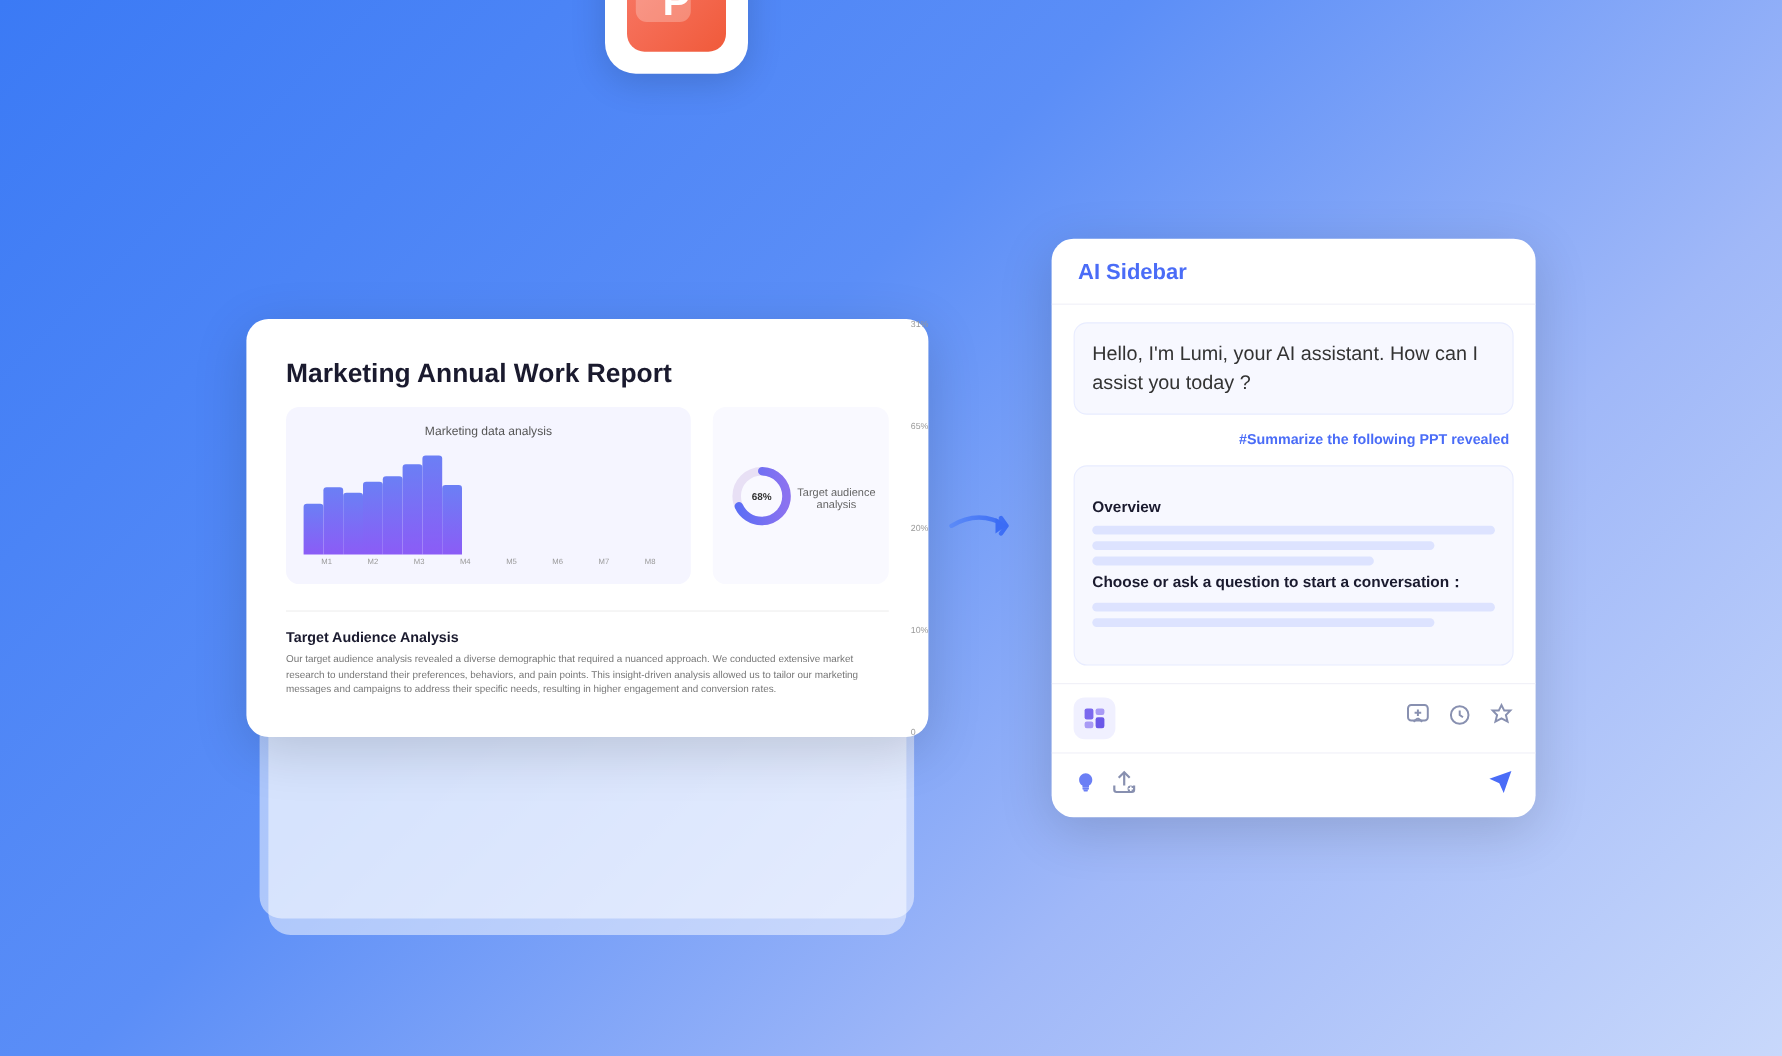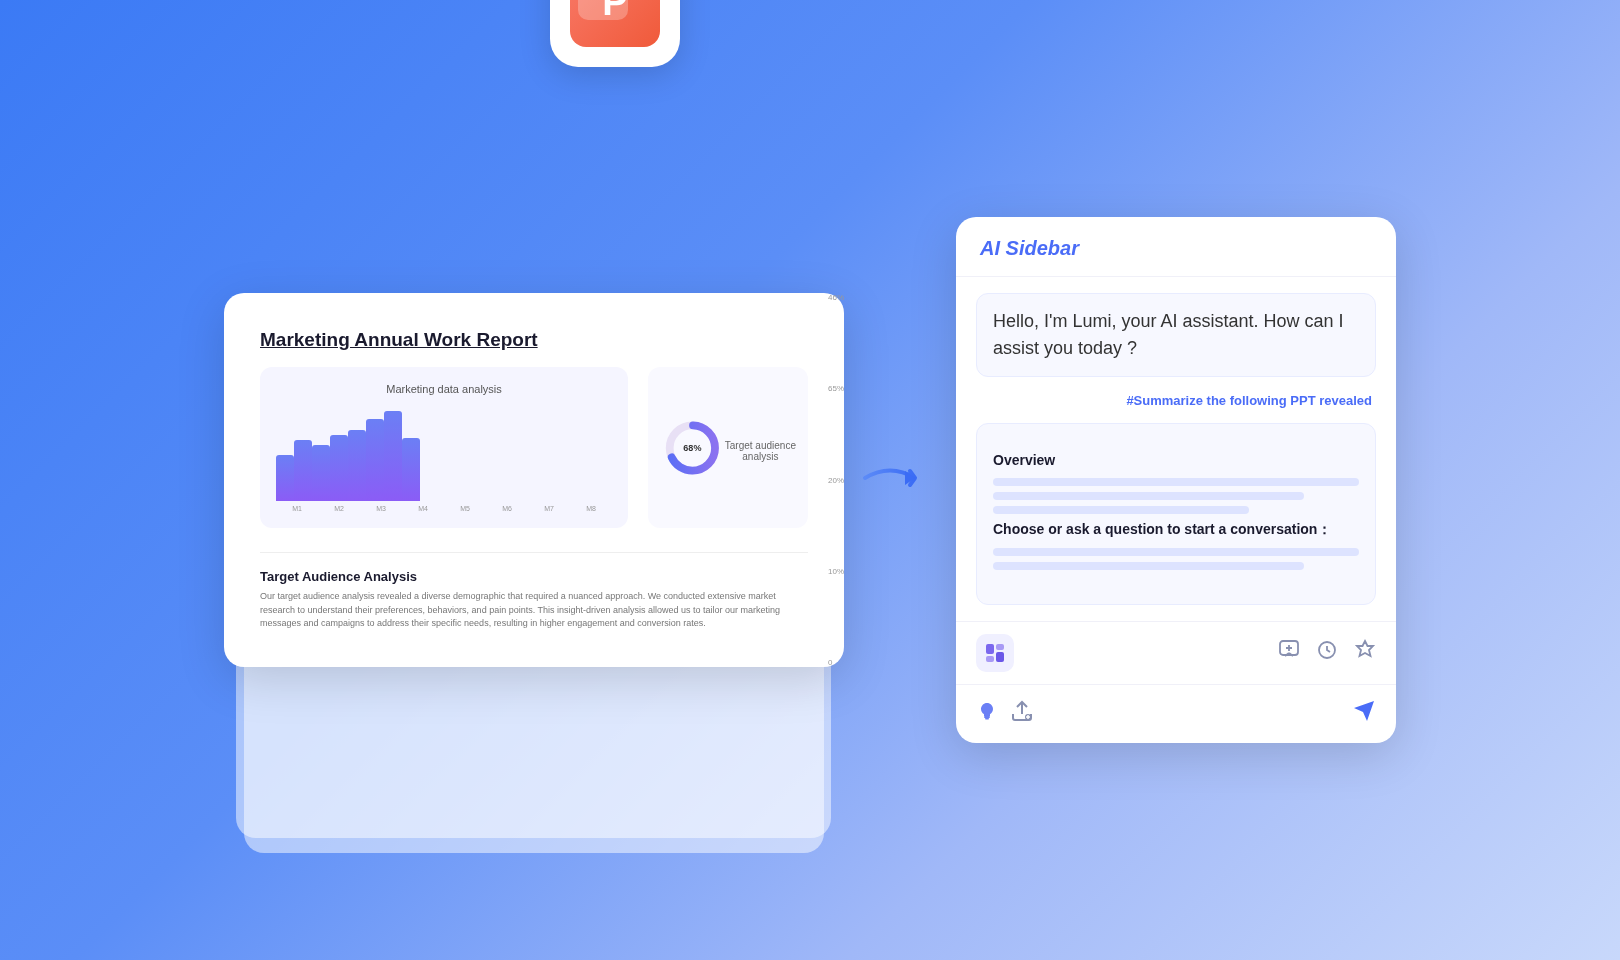--- a/index.html
+++ b/index.html
@@ -79,25 +79,24 @@
       width: 620px;
       background: white;
       border-radius: 20px;
       padding: 36px;
       box-shadow: 0 12px 48px rgba(0,0,0,0.15);
       position: relative;
       z-index: 2;
     }
 
     .slide-title {
-      font-size: 19px;
+      font-size: 24px;
       font-weight: 700;
       color: #1a1a2e;
       margin-bottom: 16px;
-      text-decoration: underline;
     }
 
     .charts-row {
       display: flex;
       gap: 20px;
       margin-bottom: 24px;
     }
 
     .bar-chart-container {
       flex: 1;
@@ -213,21 +212,20 @@
 
     .sidebar-header {
       padding: 20px 24px 16px;
       border-bottom: 1px solid #f0f0f8;
     }
 
     .sidebar-title {
       font-size: 20px;
       font-weight: 700;
       color: #4a6cf7;
-      font-style: italic;
     }
 
     .sidebar-content {
       flex: 1;
       padding: 16px 20px;
       display: flex;
       flex-direction: column;
       gap: 14px;
     }
 
@@ -380,21 +378,21 @@
                 <div class="bar" style="height: 46.0227px;"></div>
                 <div class="bar" style="height: 61.3636px;"></div>
                 <div class="bar" style="height: 56.25px;"></div>
                 <div class="bar" style="height: 66.4773px;"></div>
                 <div class="bar" style="height: 71.5909px;"></div>
                 <div class="bar" style="height: 81.8182px;"></div>
                 <div class="bar" style="height: 90px;"></div>
                 <div class="bar" style="height: 63.4091px;"></div>
               </div>
             <div class="bar-chart-y-labels" id="y-labels-render">
-                <span style="font-size: 8px; color: rgb(153, 153, 153);">46%</span>
+                <span style="font-size: 8px; color: rgb(153, 153, 153);">31%</span>
                 <span style="font-size: 8px; color: rgb(153, 153, 153);">65%</span>
                 <span style="font-size: 8px; color: rgb(153, 153, 153);">20%</span>
                 <span style="font-size: 8px; color: rgb(153, 153, 153);">10%</span>
                 <span style="font-size: 8px; color: rgb(153, 153, 153);">0</span>
               </div>
           </div>
           <div class="bar-x-labels" id="x-labels-render">
               <span class="bar-x-label">M1</span>
               <span class="bar-x-label">M2</span>
               <span class="bar-x-label">M3</span>

